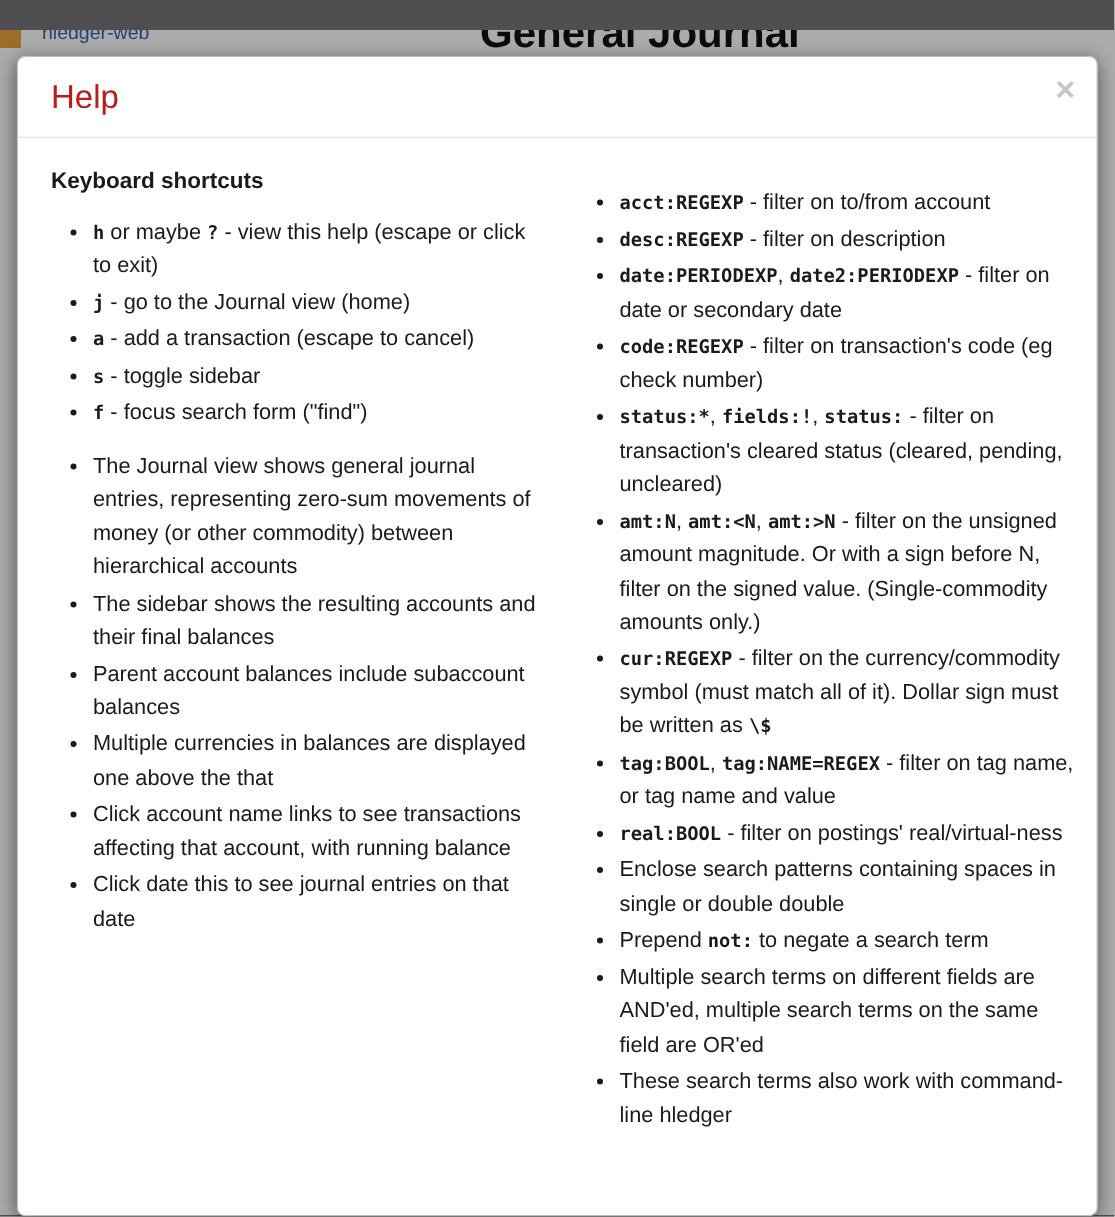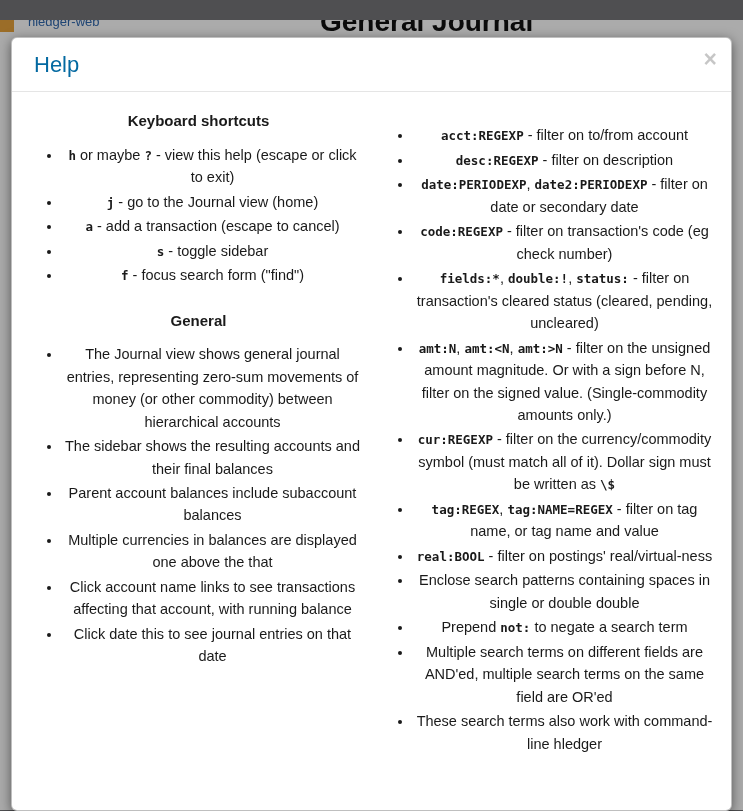--- a/index.html
+++ b/index.html
@@ -42,33 +42,32 @@
     overflow: hidden;
     z-index: 10;
     color: var(--text, #1a1a1a);
   }
   .modal-header {
     position: relative;
     padding: 14px 15px 13px 22px;
     border-bottom: 1px solid var(--divider, #e5e5e5);
   }
   .modal-title {
-    font-size: 22px; font-weight: 400; color: #0369a1; line-height: 1.2;
+    font-size: 22px; font-weight: 400; color: #b91c1c; line-height: 1.2;
   }
   .close {
     position: absolute; right: 14px; top: 10px;
     background: none; border: 0; cursor: pointer;
     font-size: 23px; font-weight: 700; line-height: 1;
     color: #000; opacity: 0.22;
     font-family: "Liberation Sans", sans-serif;
   }
   .modal-body {
     display: flex;
     padding: 19px 15px 20px 22px;
-    text-align: center;
   }
   .col { width: 331px; }
   .col-right { width: 333px; margin-left: 22px; }
   .section-title {
     font-size: 15px; font-weight: 700; color: var(--text, #1a1a1a);
     line-height: 1.3;
   }
   .section-title.spaced { margin-top: 24px; }
   ul.help-list {
     margin: 13px 0 0 0;
@@ -107,40 +106,39 @@
     <div class="modal-body">
       <div class="col">
         <h3 class="section-title">Keyboard shortcuts</h3>
         <ul class="help-list">
             <li><code>h</code> or maybe <code>?</code> - view this help (escape or click to exit)</li>
             <li><code>j</code> - go to the Journal view (home)</li>
             <li><code>a</code> - add a transaction (escape to cancel)</li>
             <li><code>s</code> - toggle sidebar</li>
             <li><code>f</code> - focus search form ("find")</li>
           </ul>
-        <h3 class="section-title spaced">General</h3>
         <ul class="help-list">
             <li>The Journal view shows general journal entries, representing zero-sum movements of money (or other commodity) between hierarchical accounts</li>
             <li>The sidebar shows the resulting accounts and their final balances</li>
             <li>Parent account balances include subaccount balances</li>
             <li>Multiple currencies in balances are displayed one above the that</li>
             <li>Click account name links to see transactions affecting that account, with running balance</li>
             <li>Click date this to see journal entries on that date</li>
           </ul>
       </div>
       <div class="col col-right">
         <ul class="help-list">
             <li><code>acct:REGEXP</code> - filter on to/from account</li>
             <li><code>desc:REGEXP</code> - filter on description</li>
             <li><code>date:PERIODEXP</code>, <code>date2:PERIODEXP</code> - filter on date or secondary date</li>
             <li><code>code:REGEXP</code> - filter on transaction's code (eg check number)</li>
-            <li><code>fields:*</code>, <code>double:!</code>, <code>status:</code> - filter on transaction's cleared status (cleared, pending, uncleared)</li>
+            <li><code>status:*</code>, <code>fields:!</code>, <code>status:</code> - filter on transaction's cleared status (cleared, pending, uncleared)</li>
             <li><code>amt:N</code>, <code>amt:&lt;N</code>, <code>amt:&gt;N</code> - filter on the unsigned amount magnitude. Or with a sign before N, filter on the signed value. (Single-commodity amounts only.)</li>
             <li><code>cur:REGEXP</code> - filter on the currency/commodity symbol (must match all of it). Dollar sign must be written as <code>\$</code></li>
-            <li><code>tag:REGEX</code>, <code>tag:NAME=REGEX</code> - filter on tag name, or tag name and value</li>
+            <li><code>tag:BOOL</code>, <code>tag:NAME=REGEX</code> - filter on tag name, or tag name and value</li>
             <li><code>real:BOOL</code> - filter on postings' real/virtual-ness</li>
             <li>Enclose search patterns containing spaces in single or double double</li>
             <li>Prepend <code>not:</code> to negate a search term</li>
             <li>Multiple search terms on different fields are AND'ed, multiple search terms on the same field are OR'ed</li>
             <li>These search terms also work with command-line hledger</li>
           </ul>
       </div>
     </div>
   </div>
 

